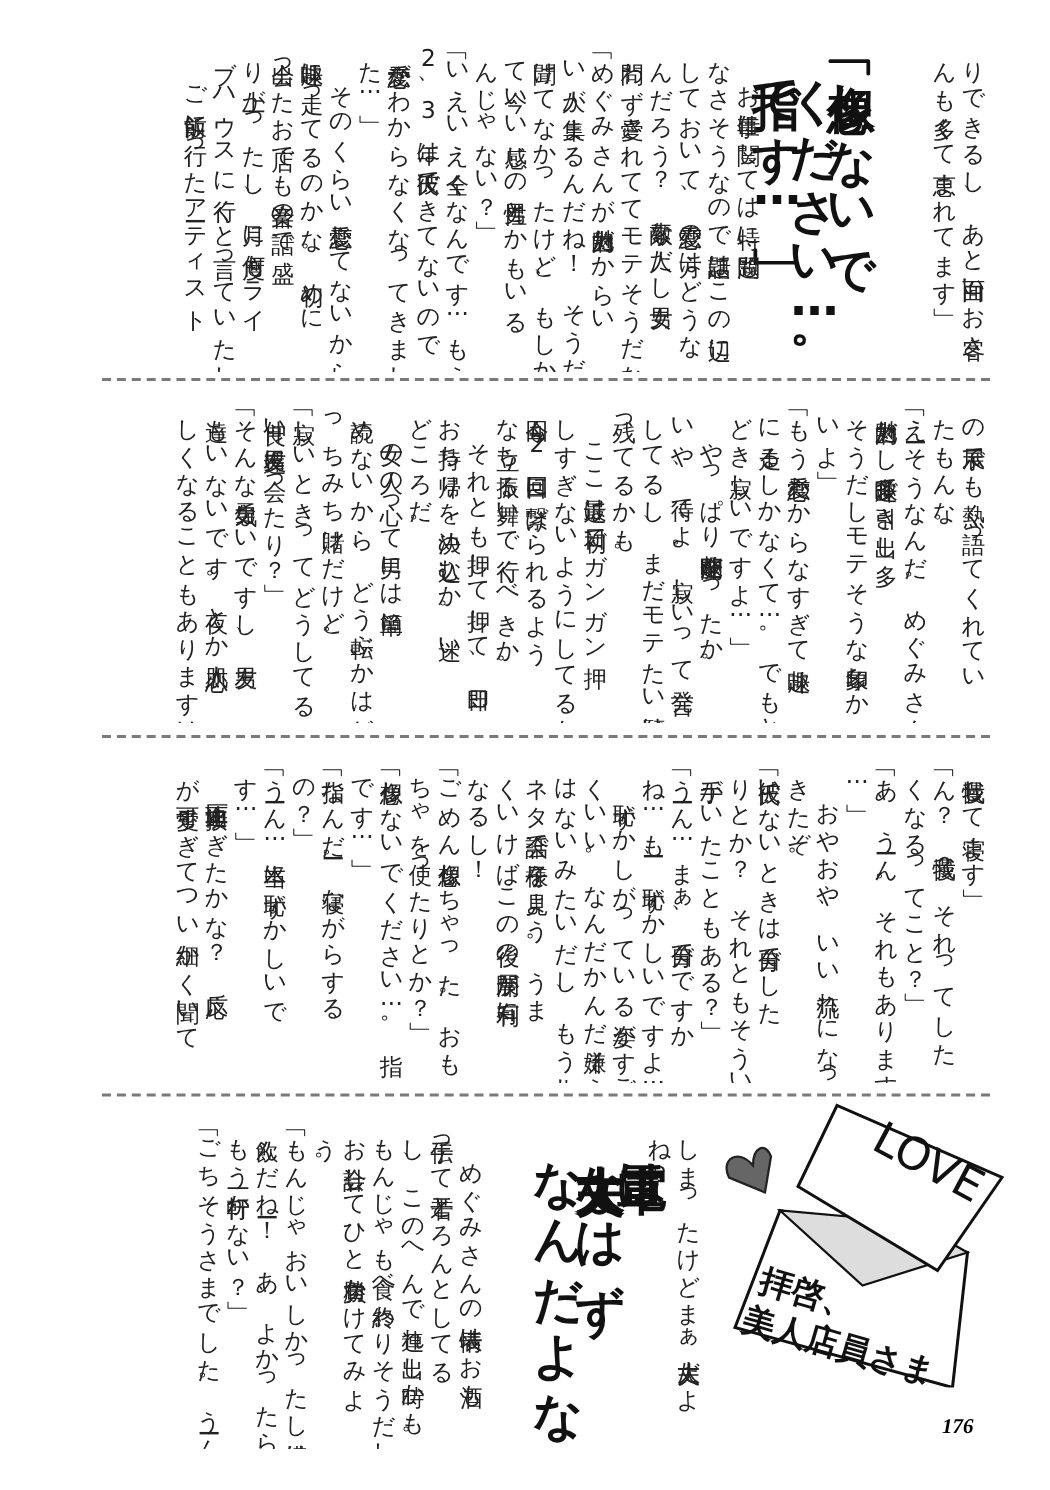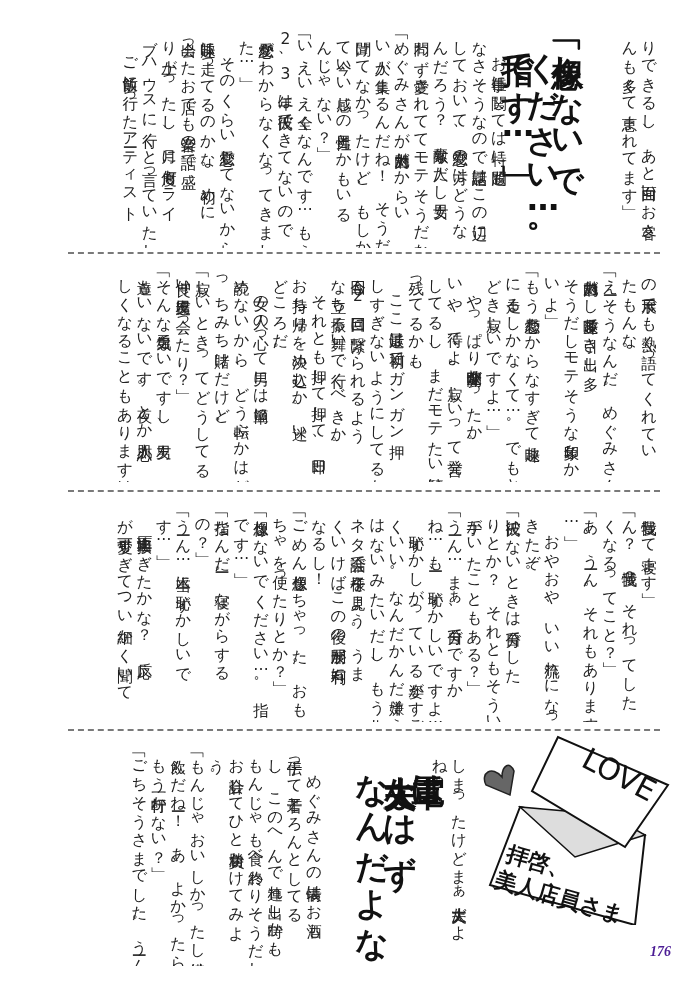--- a/index.html
+++ b/index.html
@@ -23,22 +23,22 @@
              white-space:pre; color:#111; }
   .heading-1 { right:78px; }
   .heading-2 { right:216px; top:2px; font-size:33px; line-height:28px; }
 
   .divider { position:absolute; left:68px; width:592px; height:0;
              border-top:2.5px dashed #7a7a7a; }
   .div-1 { top:252px; }
   .div-2 { top:490px; }
   .div-3 { top:729px; }
 
-  .page-number { position:absolute; left:650px; top:944px; font-family:"Liberation Serif","DejaVu Serif",serif;
-                 font-style:italic; font-weight:bold; font-size:14px; color:#4c1d95; }
+  .page-number { position:absolute; left:628px; top:944px; font-family:"Liberation Serif","DejaVu Serif",serif;
+                 font-style:italic; font-weight:bold; font-size:14px; color:#000000; }
 
   .illustration { position:absolute; left:470px; top:735px; width:225px; height:190px; }
 </style>
 </head>
 <body>
 
 <div class="page">
 
   <div class="tier tier-1">
     <div class="vtext" style="right:0;">りできるし、あと面白いお客さ

